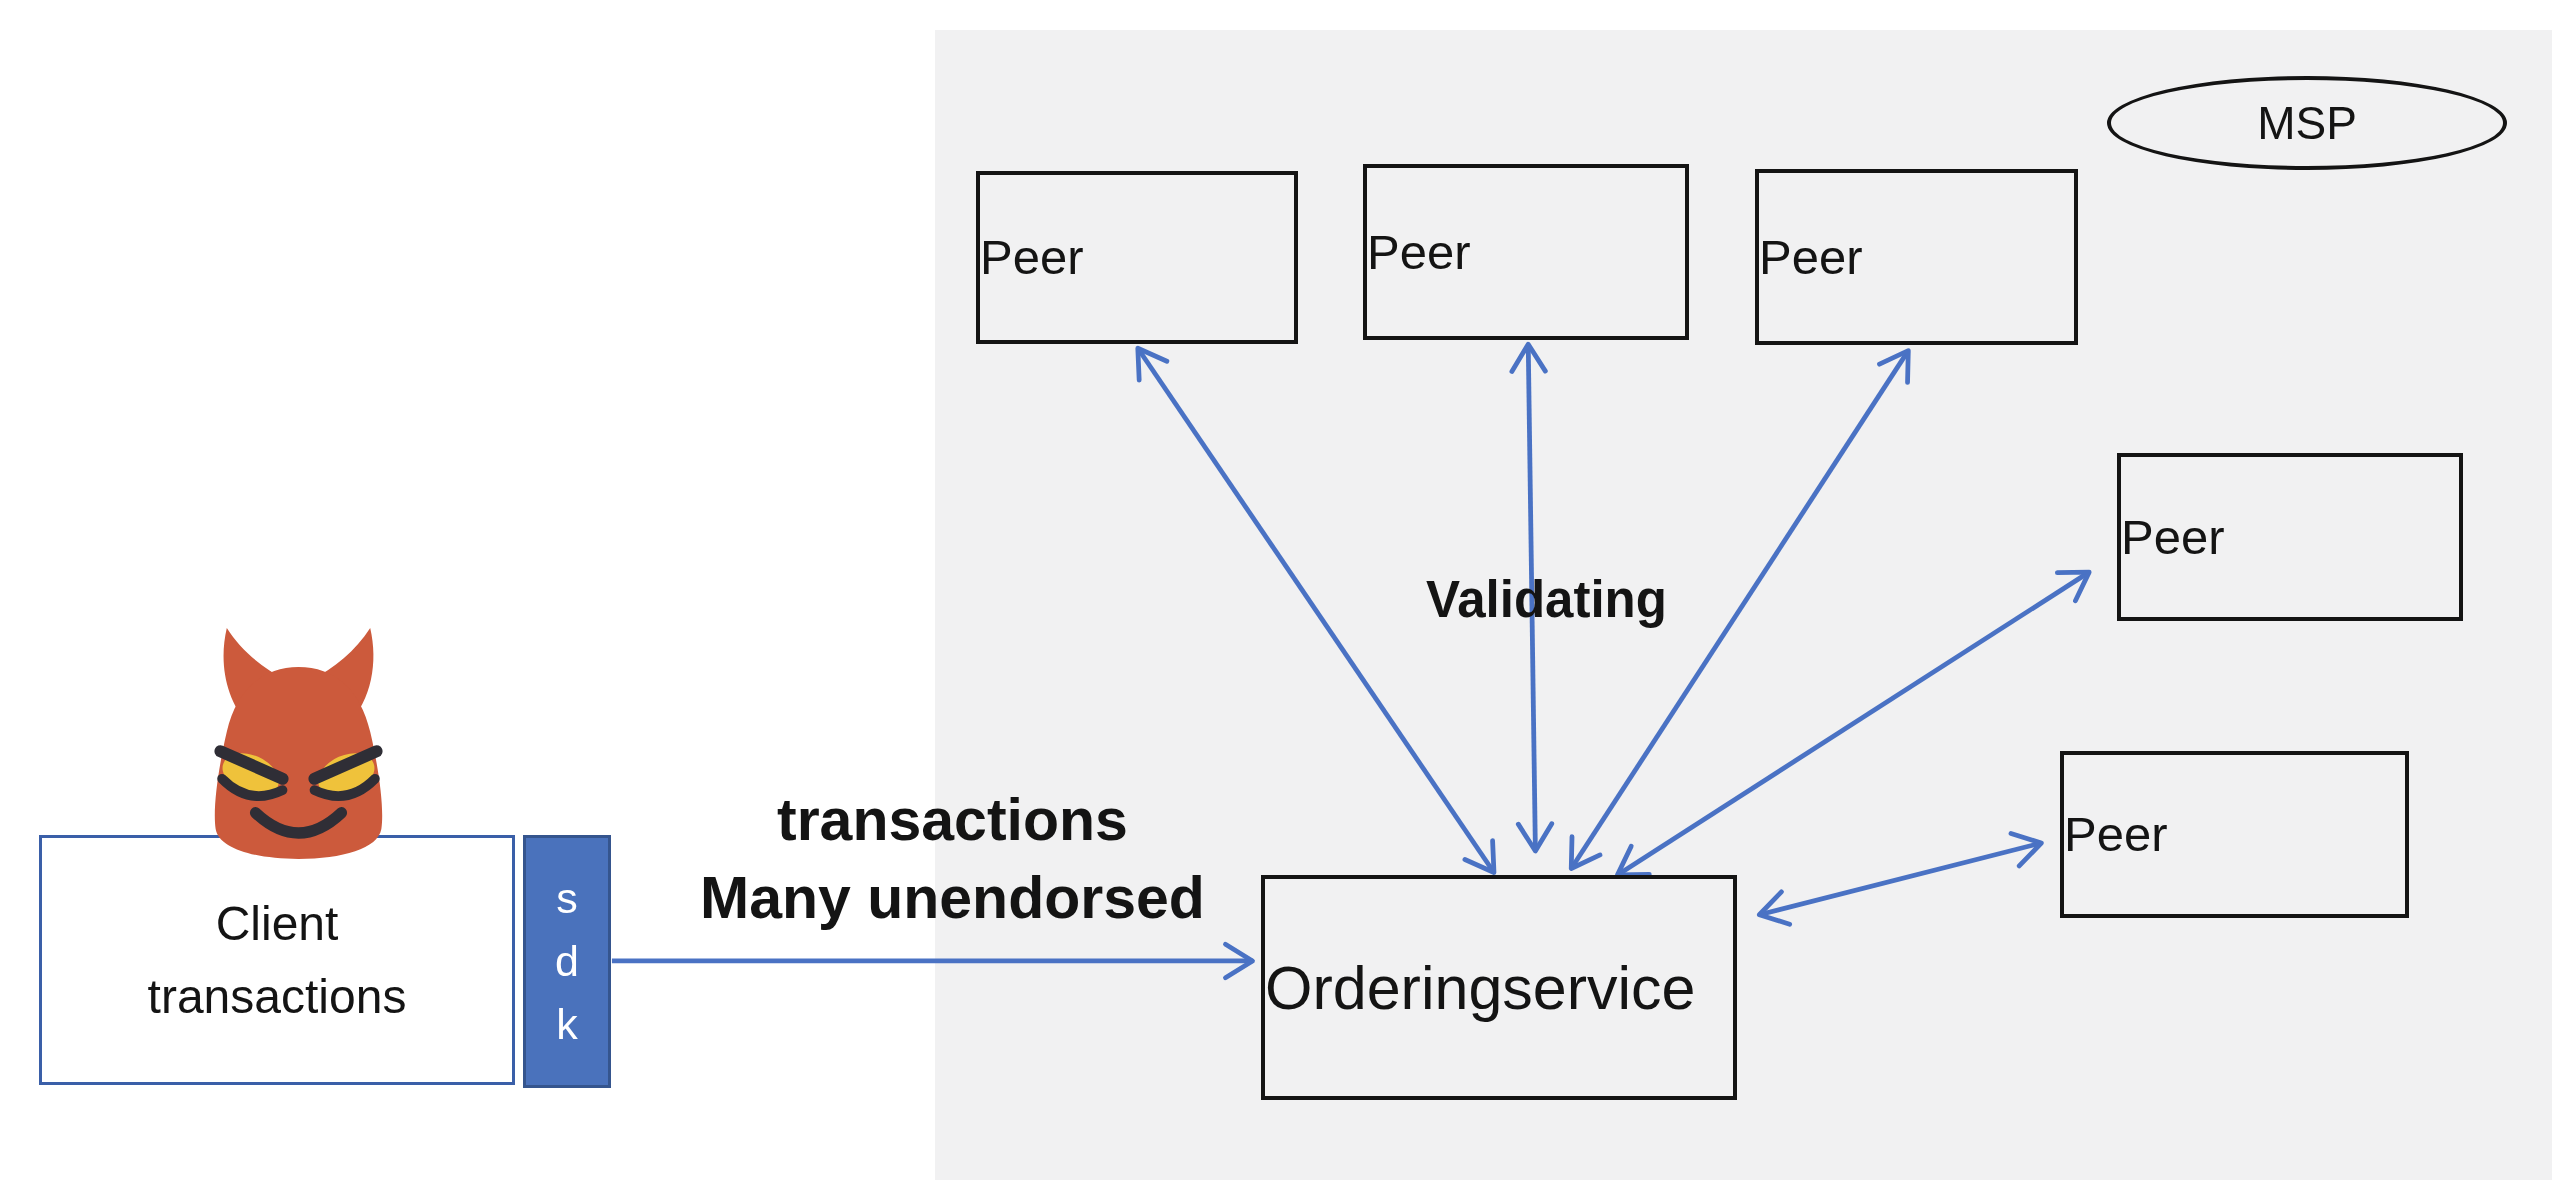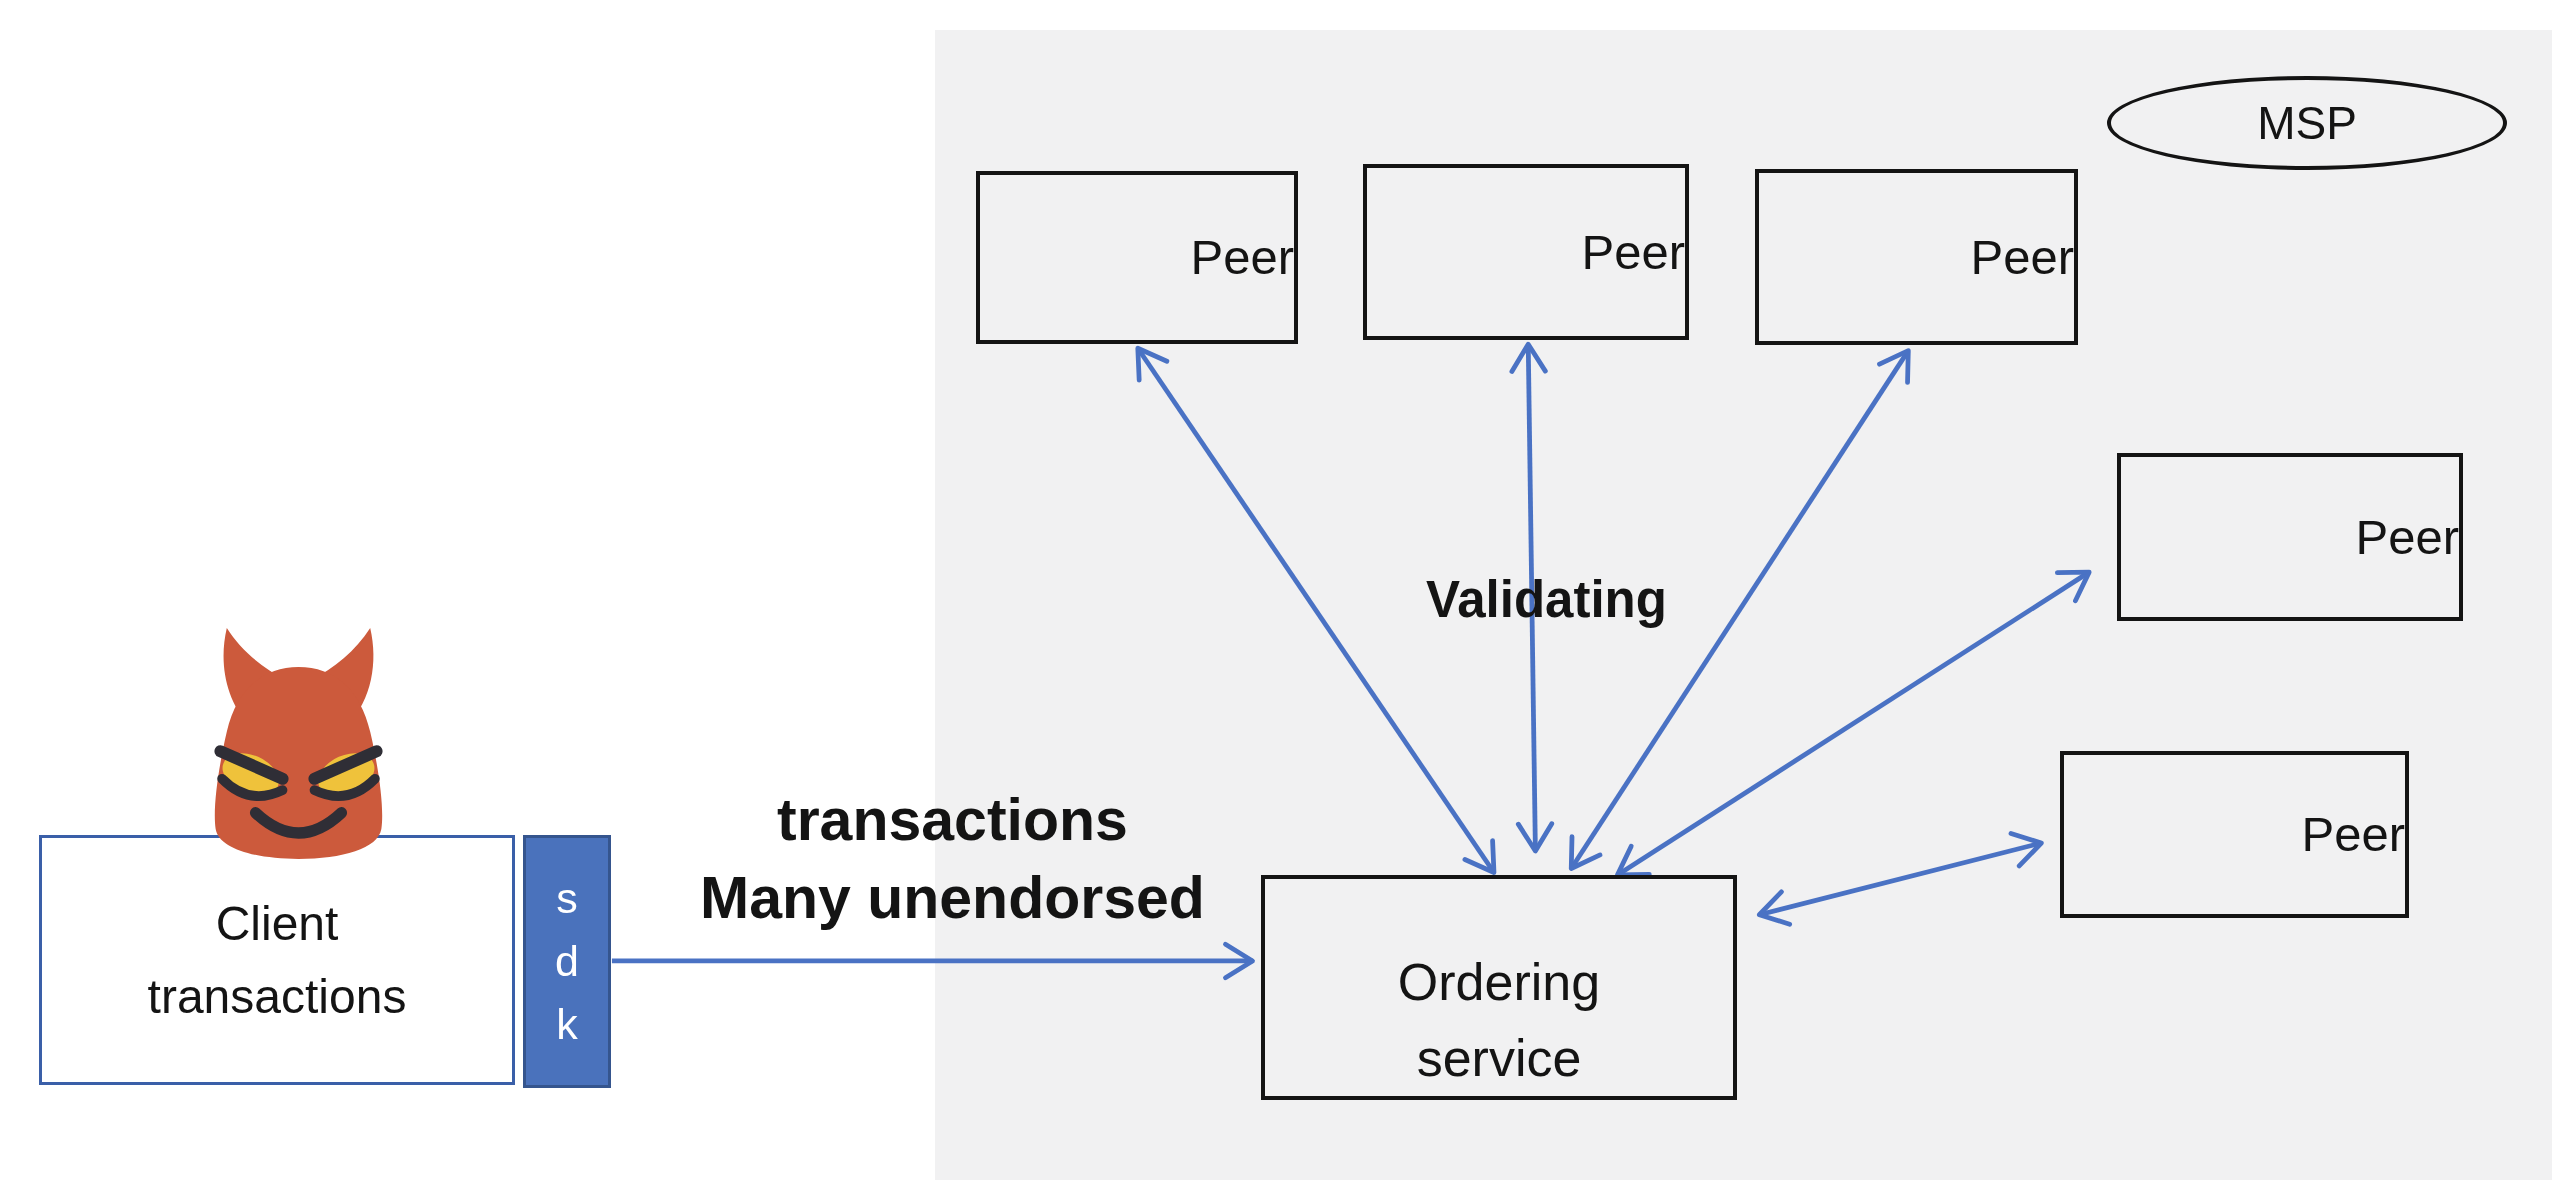--- a/index.html
+++ b/index.html
@@ -11,26 +11,26 @@
     font-family:"Liberation Sans", sans-serif;
     color:#141414;
   }
   .panel{
     position:absolute;left:935px;top:30px;width:1617px;height:1150px;
     background:#f1f1f2;
   }
   .arrows{position:absolute;left:0;top:0;z-index:1;}
   .node{
     position:absolute;z-index:2;
-    display:flex;align-items:center;justify-content:flex-end;
+    display:flex;align-items:center;justify-content:flex-start;
     background:#f1f1f2;border:4px solid #141414;
     box-sizing:border-box;
     font-size:49px;line-height:1;
   }
-  .node.ordering{border-width:4.8px;flex-direction:column;font-size:52px;line-height:76px;}
+  .node.ordering{border-width:4.8px;flex-direction:row;font-size:61px;line-height:76px;}
   .msp{
     position:absolute;left:2107px;top:76px;width:400px;height:94px;
     border:4px solid #141414;border-radius:50%;
     box-sizing:border-box;z-index:2;
     display:flex;align-items:center;justify-content:center;
     font-size:46px;
   }
   .client{
     position:absolute;left:39px;top:835px;width:476px;height:250px;
     background:#ffffff;border:3.2px solid #3a5fa8;box-sizing:border-box;

